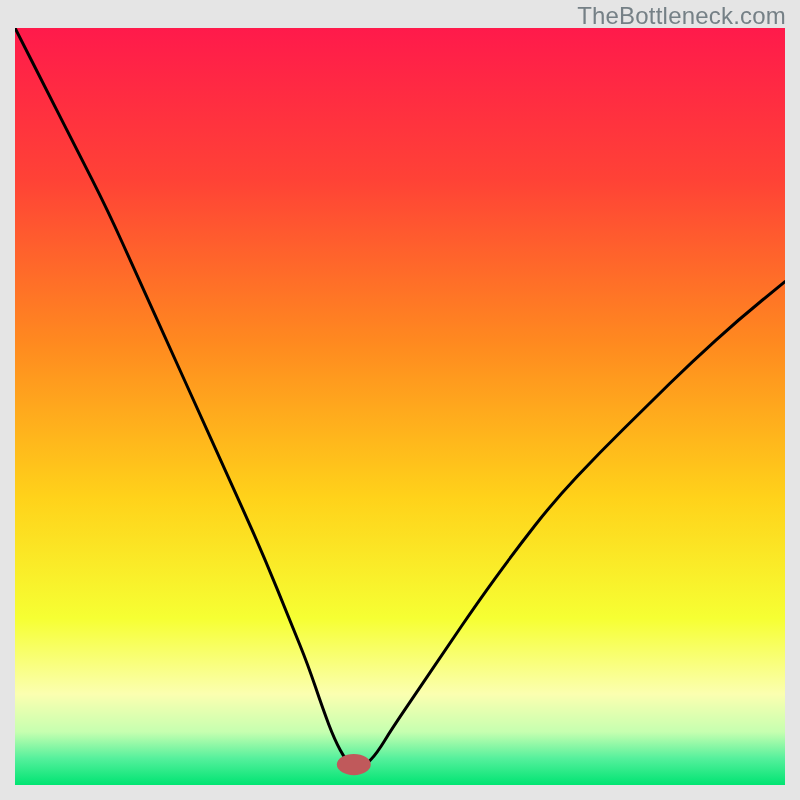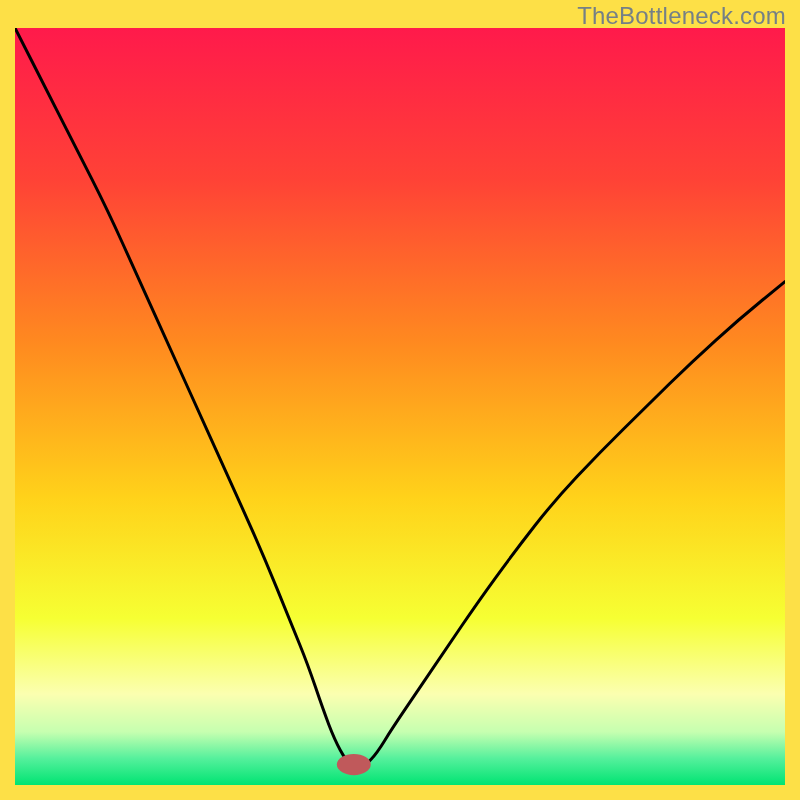--- a/index.html
+++ b/index.html
@@ -8,21 +8,21 @@
     width: 800px;
     height: 800px;
     background: #000;
     overflow: hidden;
     font-family: Arial, Helvetica, sans-serif;
   }
   .outer {
     position: relative;
     width: 800px;
     height: 800px;
-    background: #fde047;
+    background: #e5e5e5;
   }
   .watermark {
     position: absolute;
     top: 2px;
     right: 14px;
     color: #758086;
     font-size: 24px;
     font-weight: 500;
     letter-spacing: 0.2px;
     z-index: 5;

